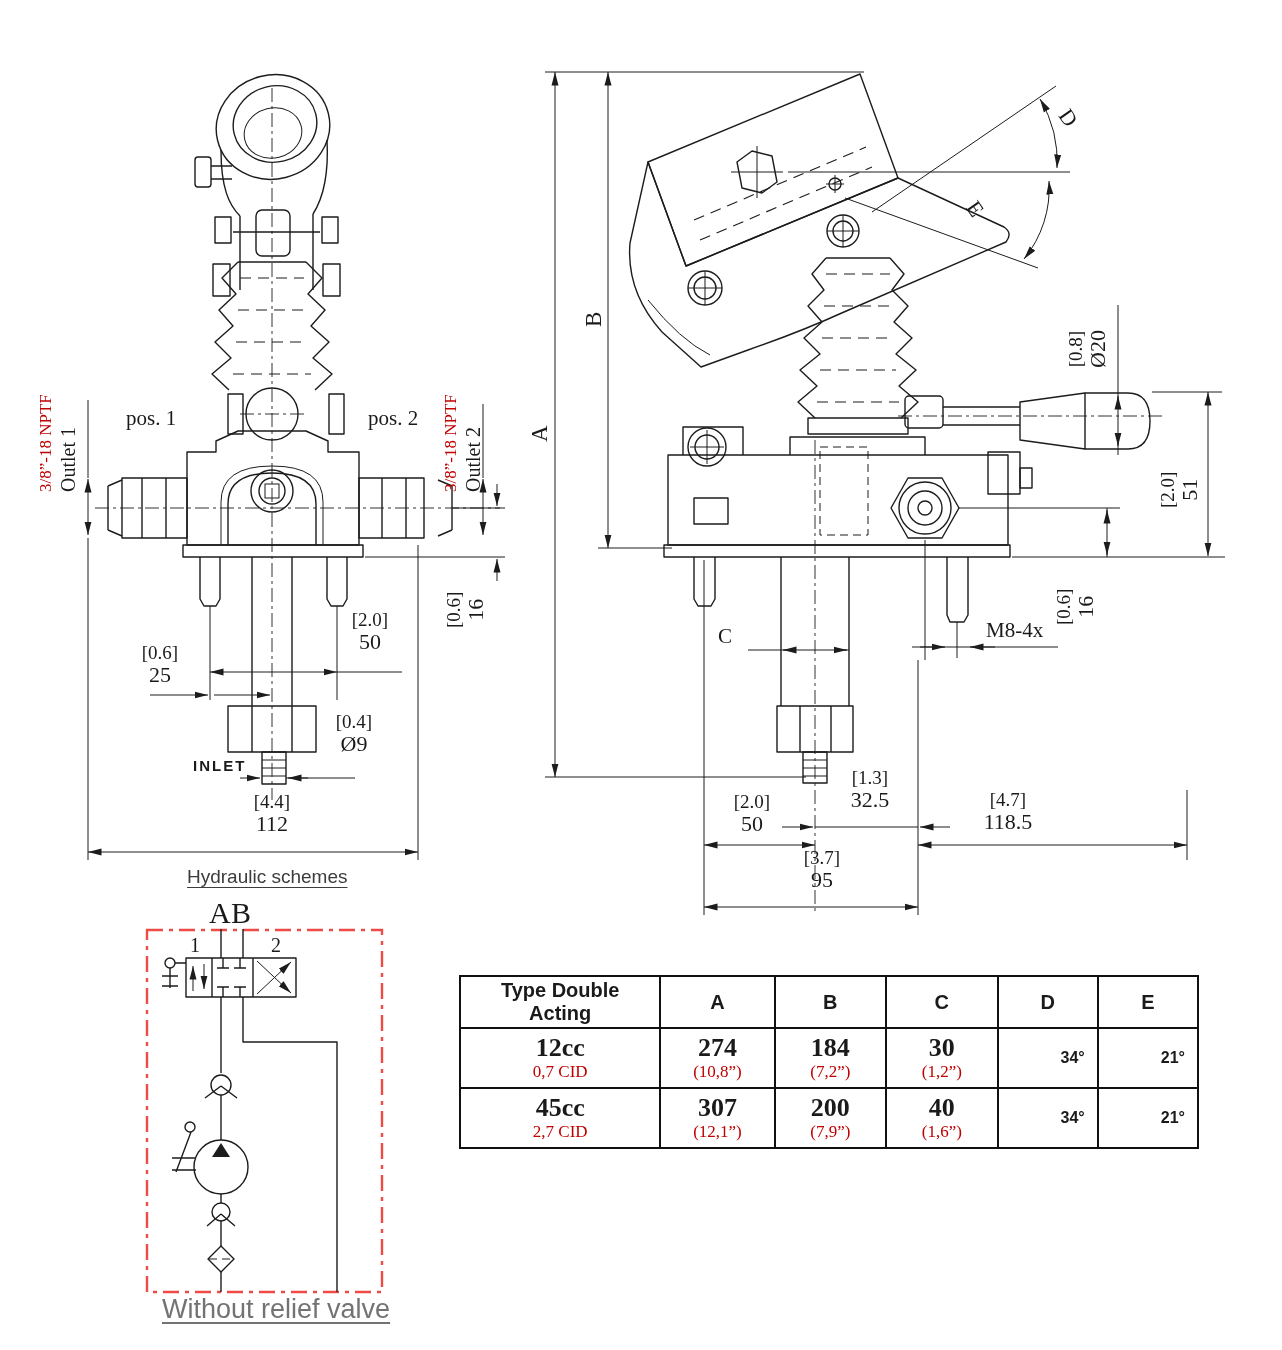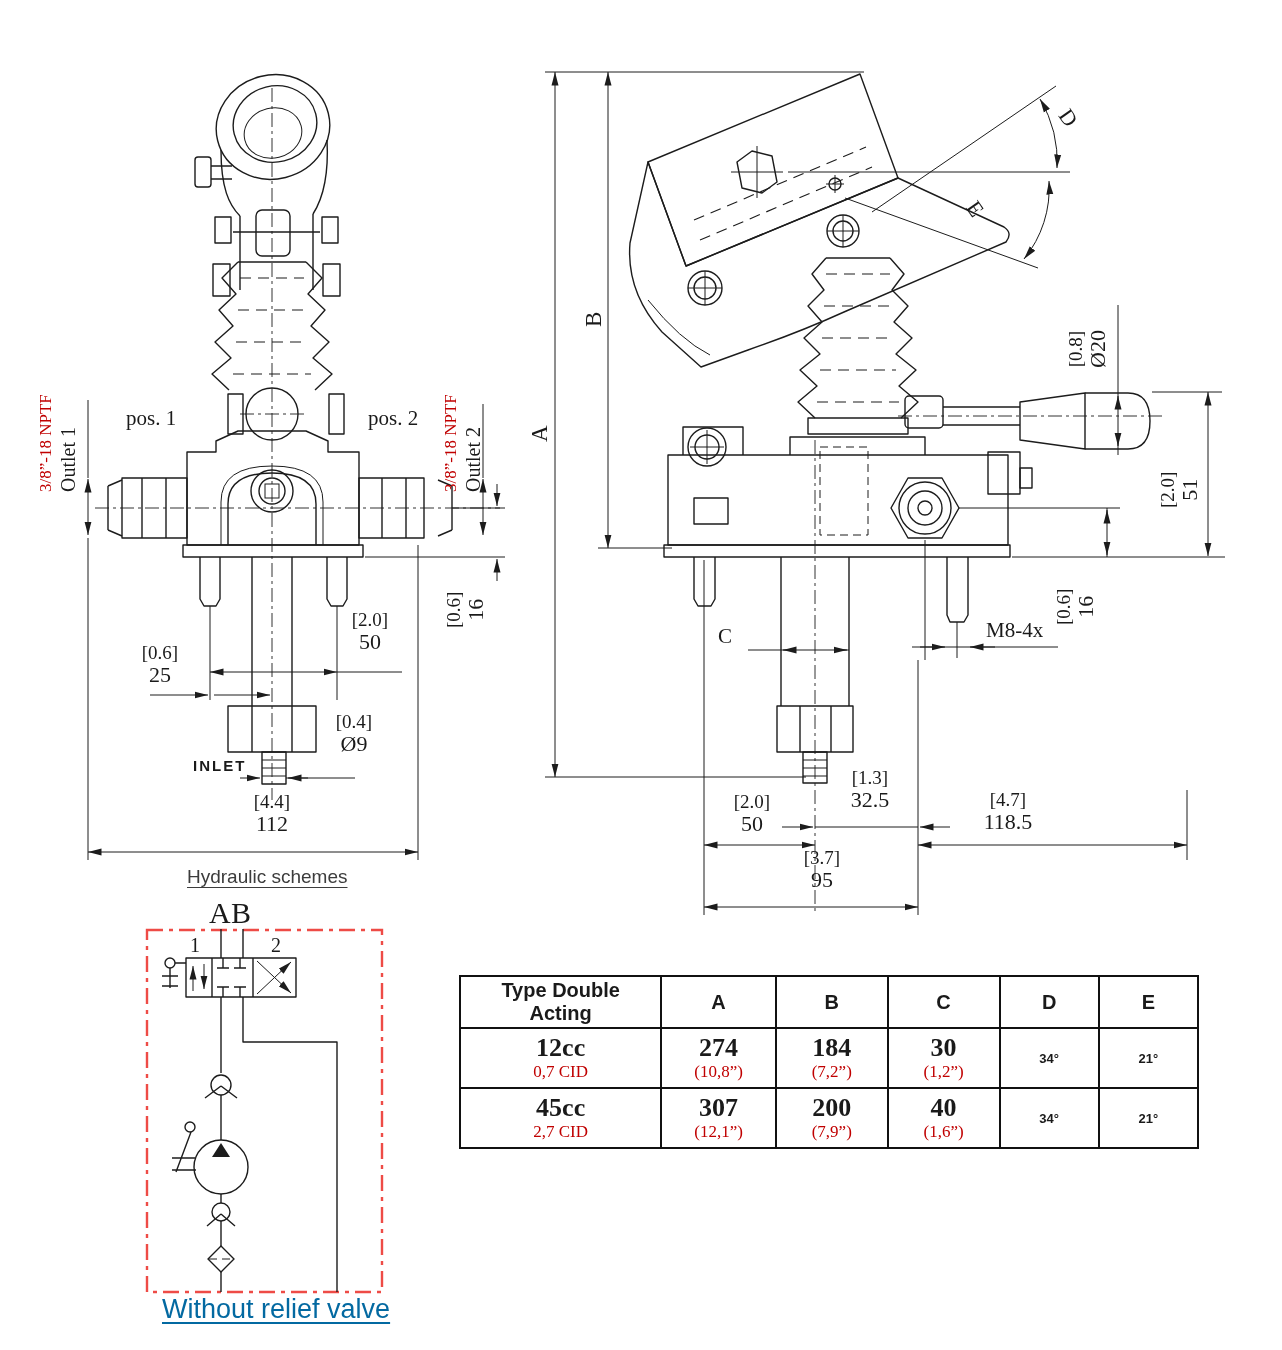--- a/index.html
+++ b/index.html
@@ -23,21 +23,21 @@
   
   #spec{position:absolute;left:459px;top:975px;width:740px;border-collapse:collapse;
         font-family:"Liberation Serif",serif;}
   #spec td,#spec th{border:2.4px solid #111;text-align:center;vertical-align:middle;padding:2px 12px;}
   #spec th{font-family:"Liberation Sans",sans-serif;font-size:20px;height:32px;}
   #spec .typec{width:225px;}
   #spec .nc{width:107px;}
   #spec .ac{width:98px;}
   #spec .main{font-size:26px;font-weight:bold;line-height:28px;display:block;}
   #spec .sub{font-size:17px;color:#c00000;line-height:20px;display:block;}
-  #spec .deg{font-family:"Liberation Sans",sans-serif;font-size:13px;font-weight:600;}
+  #spec .deg{font-family:"Liberation Sans",sans-serif;font-size:16px;font-weight:600;text-align:right;}
   #spec tr.r{height:60px;}
 </style>
 </head>
 <body>
 
 <div id="page">
 
 <svg id="art" width="1282" height="1350" viewBox="0 0 1282 1350">
   <defs>
     <marker id="ar" markerWidth="15" markerHeight="9" refX="13.5" refY="4.5" orient="auto-start-reverse" markerUnits="userSpaceOnUse">
@@ -279,21 +279,21 @@
 <div class="dim" style="left:222px;top:792px;width:100px;">
   <span class="in">[4.4]</span>
   <span class="mm">112</span>
 </div>
 
 <div class="lbl sans underl" style="left:187px;top:866px;font-size:19px;color:#3c3c3c;">Hydraulic schemes</div>
 <div class="lbl" style="left:209px;top:896px;font-size:30px;">A</div>
 <div class="lbl" style="left:231px;top:896px;font-size:30px;">B</div>
 <div class="lbl" style="left:190px;top:934px;font-size:20px;">1</div>
 <div class="lbl" style="left:271px;top:934px;font-size:20px;">2</div>
-<div class="lbl sans underl" style="left:162px;top:1294px;font-size:27px;color:#0369a1;">Without relief valve</div>
+<div class="lbl sans underl" style="left:162px;top:1294px;font-size:27px;color:#737373;">Without relief valve</div>
 
 <div class="lbl rot" style="left:527px;top:442px;font-size:23px;">A</div>
 <div class="lbl rot" style="left:581px;top:327px;font-size:23px;">B</div>
 <div class="lbl" style="left:1060px;top:105px;font-size:22px;transform:rotate(55deg);">D</div>
 <div class="lbl" style="left:968px;top:196px;font-size:22px;transform:rotate(55deg);">E</div>
 <div class="dim rot" style="left:1066px;top:368px;">
   <span class="in">[0.8]</span>
   <span class="mm">Ø20</span>
 </div>
 <div class="dim rot" style="left:1158px;top:508px;">

